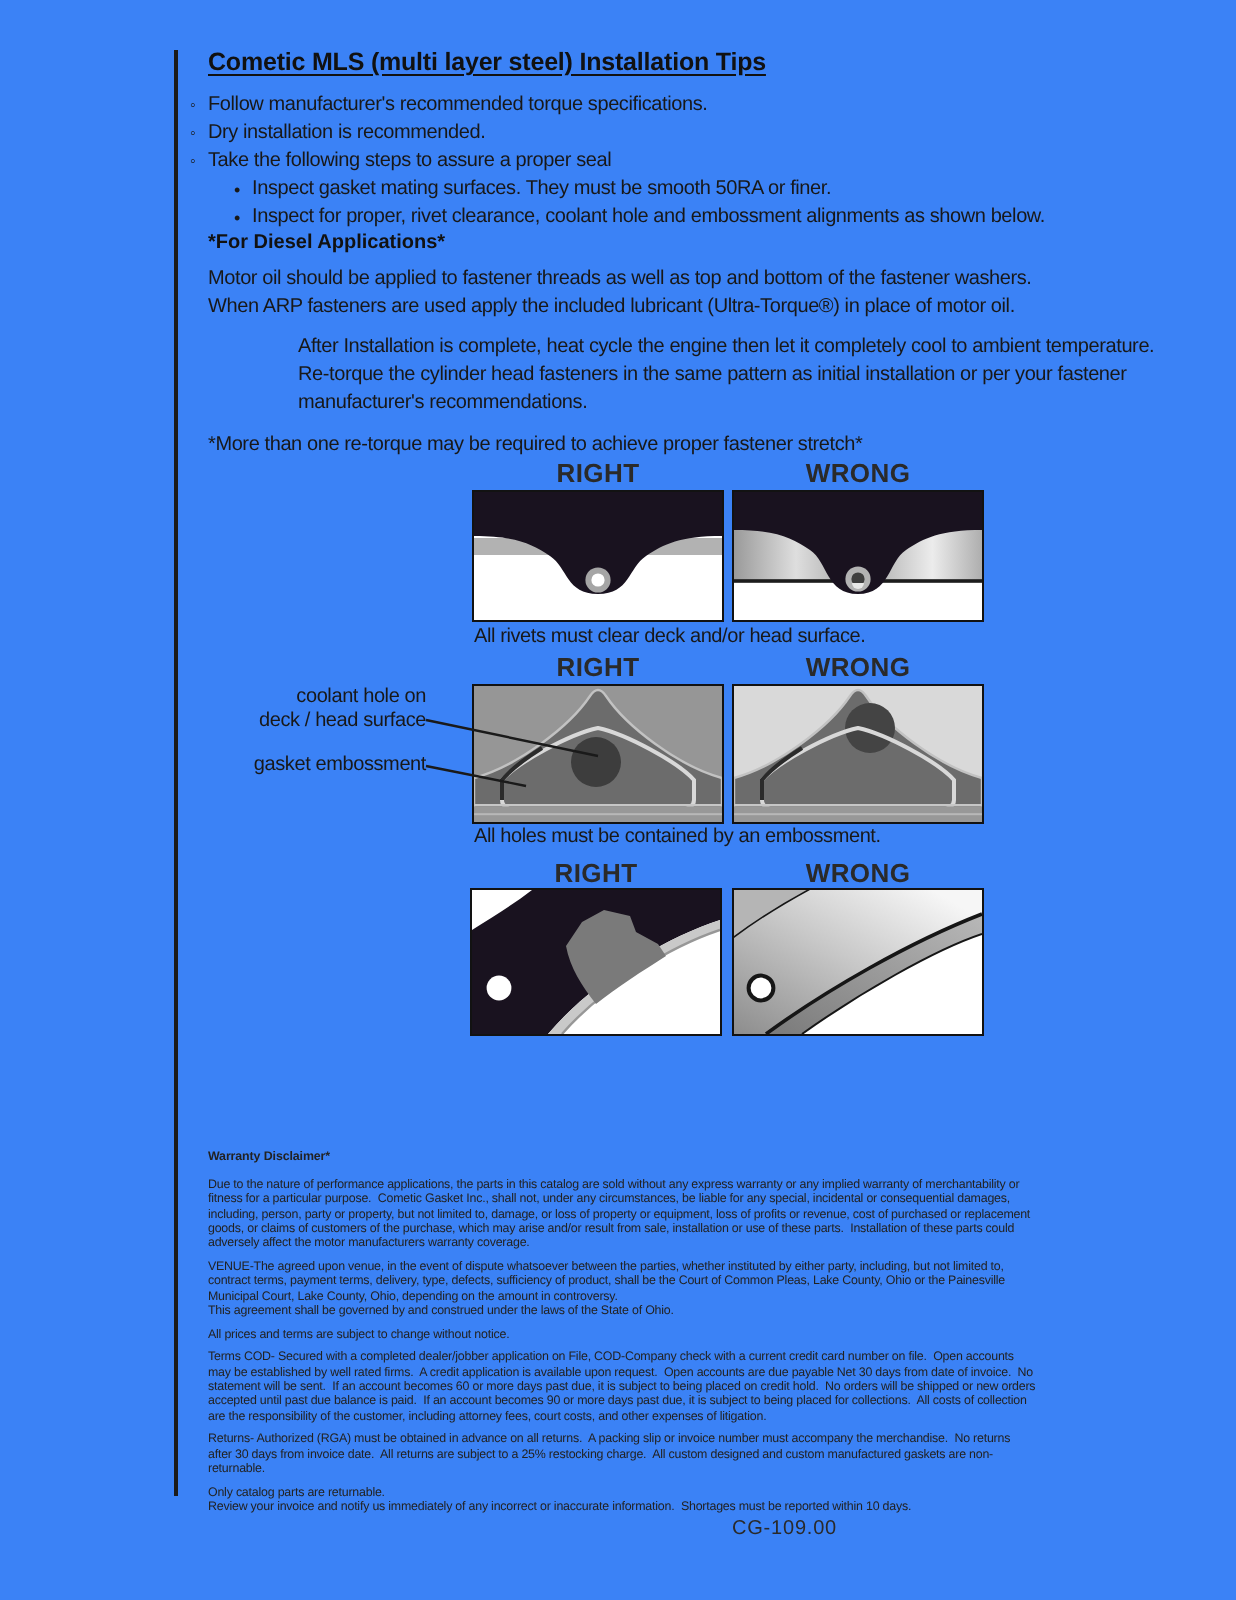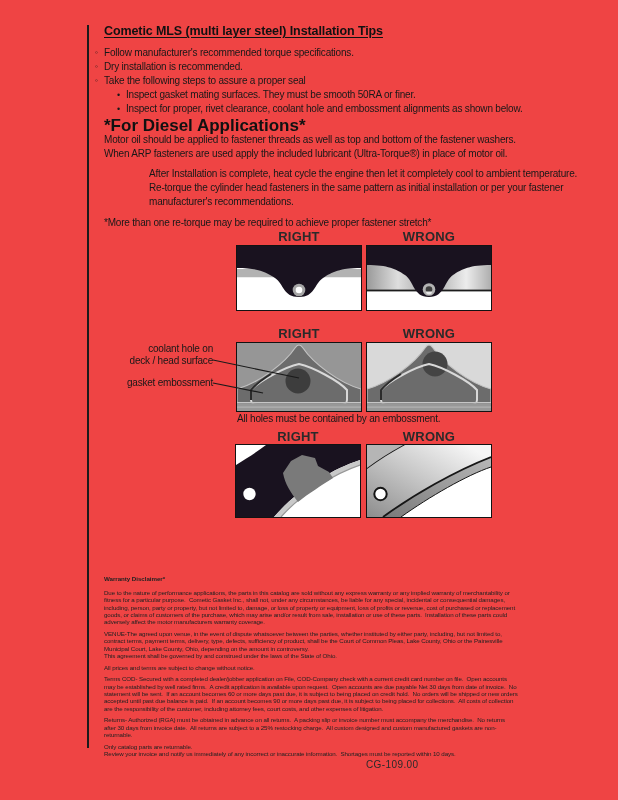--- a/index.html
+++ b/index.html
@@ -1,31 +1,31 @@
 <!DOCTYPE html>
 <html><head>
 <meta charset="utf-8">
 <style>
   html,body{margin:0;padding:0;background:#fff;}
   .page{
-    position:relative;width:618px;height:800px;background:#ef4444;overflow:hidden;
+    position:relative;width:618px;height:800px;background:#3b82f6;overflow:hidden;
     font-family:"Liberation Sans","DejaVu Sans",sans-serif;color:#1d1d1d;
   }
   .vrule{position:absolute;left:87px;top:25px;width:1.5px;height:723px;background:#1b1b1b;}
   .title{
     position:absolute;left:104px;top:24px;margin:0;
     font-size:12.5px;font-weight:700;letter-spacing:-0.1px;
     text-decoration:underline;text-underline-offset:2px;color:#111;
   }
   .tips{position:absolute;left:95px;top:46px;width:432px;list-style:none;margin:0;padding:0;}
   .tips li{position:relative;font-size:10px;letter-spacing:-0.2px;line-height:14px;padding-left:9px;color:#181818;}
   .tips li .m1{position:absolute;left:0;top:0;font-size:8px;}
   .tips li.sub{margin-left:22px;}
   .tips li.sub .m2{position:absolute;left:0;top:0;font-size:9px;}
-  .h2{position:absolute;left:104px;top:116px;margin:0;font-size:17px;font-weight:700;color:#111;}
+  .h2{position:absolute;left:104px;top:116px;margin:0;font-size:10px;font-weight:700;color:#111;}
   .body{position:absolute;left:104px;margin:0;width:432px;font-size:10px;letter-spacing:-0.2px;line-height:14px;color:#181818;}
   .dlabel{position:absolute;width:124px;text-align:center;font-size:13px;font-weight:700;letter-spacing:0.2px;color:#2a2a2a;}
   .dbox{position:absolute;border:1.6px solid #121212;background:#fff;}
   .dbox svg{display:block;}
   .caption{position:absolute;font-size:10px;letter-spacing:-0.2px;line-height:13px;color:#181818;white-space:pre-line;}
   .llabel{position:absolute;font-size:10px;letter-spacing:-0.2px;line-height:12px;text-align:right;color:#181818;white-space:pre-line;}
   .leaders{position:absolute;overflow:visible;z-index:5;}
   .legal{position:absolute;left:104px;top:575px;width:414px;color:#222;}
   .legal .lhead{font-size:6.2px;font-weight:700;margin:0 0 7px 0;letter-spacing:-0.05px;}
   .legal p{font-size:6.2px;line-height:7.3px;letter-spacing:-0.1px;margin:0 0 4.5px 0;white-space:pre-wrap;}
@@ -78,20 +78,21 @@
       </defs>
       <rect width="124" height="64" fill="#ffffff"></rect>
       <rect x="0" y="19" width="124" height="25" fill="url(#g1w)"></rect>
       <rect x="0" y="43.6" width="124" height="1.8" fill="#1c1c1c"></rect>
       <path d="M0,0 H124 V19 C103,19 95,23 86,29 C77,35 78,51 62,51 C46,51 47,35 38,29 C29,23 21,19 0,19 Z" fill="#19121f"></path>
       <circle cx="62" cy="43.5" r="6.3" fill="#b3b3b3"></circle>
       <circle cx="62" cy="43.5" r="3.3" fill="#3f3f3f"></circle>
       <path d="M59,45.5 a3,3 0 0 0 6,0 z" fill="#e8e8e8"></path>
     </svg>
   </div>
+  <div class="caption" style="left:237px;top:312px;">All rivets must clear deck and/or head surface.</div>
 
   <div class="dlabel" style="left:237px;top:326px;">RIGHT</div>
   <div class="dlabel" style="left:367px;top:326px;">WRONG</div>
 
   <div class="llabel" style="left:104px;top:343px;width:109px;">coolant hole on
 deck / head surface</div>
   <div class="llabel" style="left:104px;top:377px;width:109px;">gasket embossment</div>
   <svg class="leaders" style="left:212px;top:352px;" width="92" height="46" viewBox="0 0 92 46">
     <line x1="1" y1="8" x2="87" y2="26" stroke="#1a1a1a" stroke-width="1.2"></line>
     <line x1="1" y1="31" x2="51" y2="41" stroke="#1a1a1a" stroke-width="1.2"></line>

